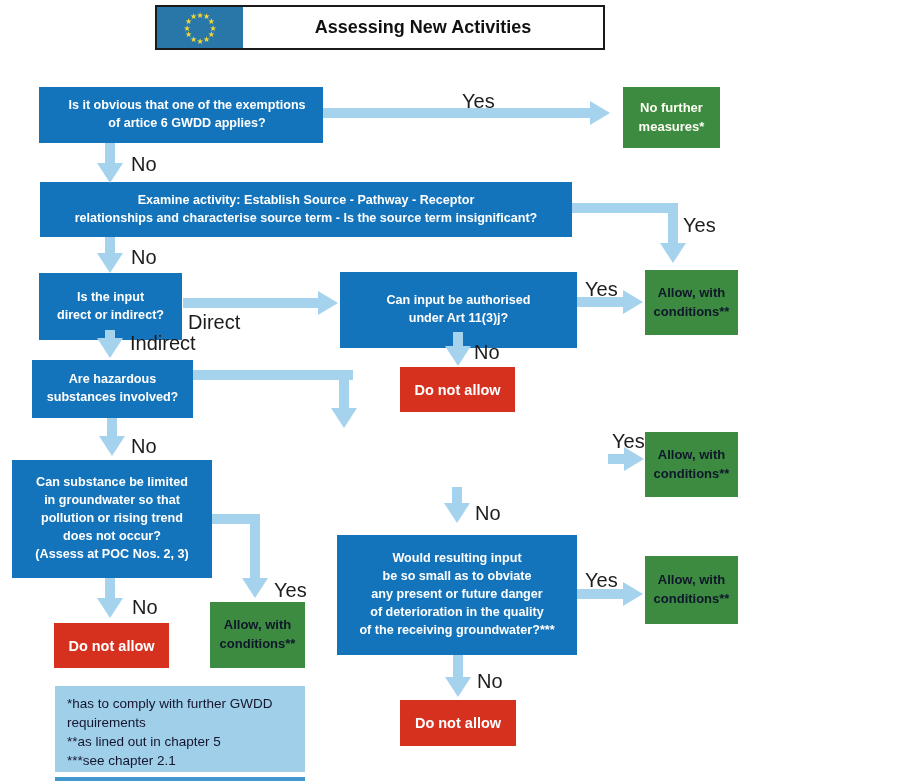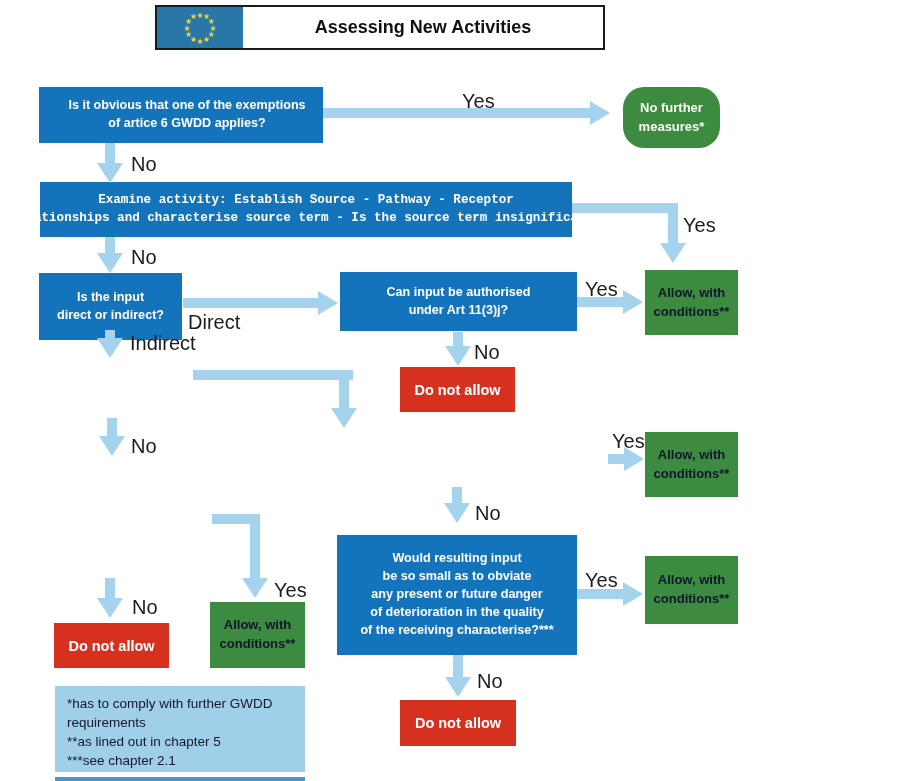--- a/index.html
+++ b/index.html
@@ -68,33 +68,40 @@
           <text x="31.7" y="17">★</text>
           <text x="36.5" y="12.2">★</text>
         </g>
       </svg>
     </div>
     <div id="title-text">Assessing New Activities</div>
   </div>
 
   <div class="node q" style="left:39px;top:87px;width:284px;height:56px;padding-left:14px;">Is it obvious that one of the exemptions
 of artice 6 GWDD applies?</div>
-  <div class="node q" style="left:40px;top:182px;width:532px;height:55px;font-family:Liberation Mono, monospace;">Examine activity: Establish Source - Pathway - Receptor
+  <div class="node q" style="left:40px;top:182px;width:532px;height:55px;">Examine activity: Establish Source - Pathway - Receptor
 relationships and characterise source term - Is the source term insignificant?</div>
   <div class="node q" style="left:39px;top:273px;width:143px;height:67px;">Is the input
 direct or indirect?</div>
-  <div class="node q" style="left:340px;top:272px;width:237px;height:59px;">Can input be authorised
+  <div class="node q" style="left:340px;top:272px;width:237px;height:76px;">Can input be authorised
 under Art 11(3)j?</div>
+  <div class="node q" style="left:32px;top:360px;width:161px;height:58px;">Are hazardous
+substances involved?</div>
+  <div class="node q" style="left:12px;top:460px;width:200px;height:118px;">Can substance be limited
+in groundwater so that
+pollution or rising trend
+does not occur?
+(Assess at POC Nos. 2, 3)</div>
   <div class="node q" style="left:337px;top:535px;width:240px;height:120px;">Would resulting input
 be so small as to obviate
 any present or future danger
 of deterioration in the quality
-of the receiving characterise?***</div>
+of the receiving groundwater?***</div>
 
-  <div class="node green plain" style="left:623px;top:87px;width:97px;height:61px;border-radius:21px;">No further
+  <div class="node green plain" style="left:623px;top:87px;width:97px;height:61px;">No further
 measures*</div>
   <div class="node green allow" style="left:645px;top:270px;width:93px;height:65px;">Allow, with
 conditions**</div>
   <div class="node green allow" style="left:645px;top:432px;width:93px;height:65px;">Allow, with
 conditions**</div>
   <div class="node green allow" style="left:645px;top:556px;width:93px;height:68px;">Allow, with
 conditions**</div>
   <div class="node green allow" style="left:210px;top:602px;width:95px;height:66px;">Allow, with
 conditions**</div>
 

